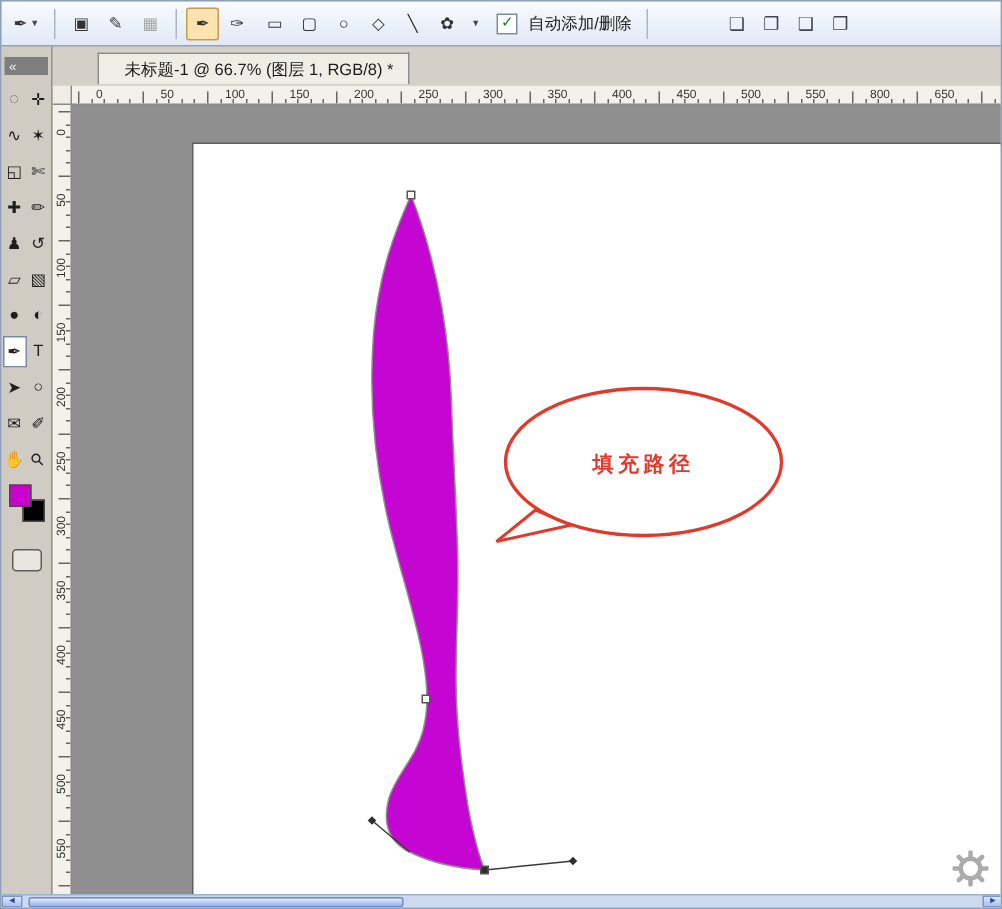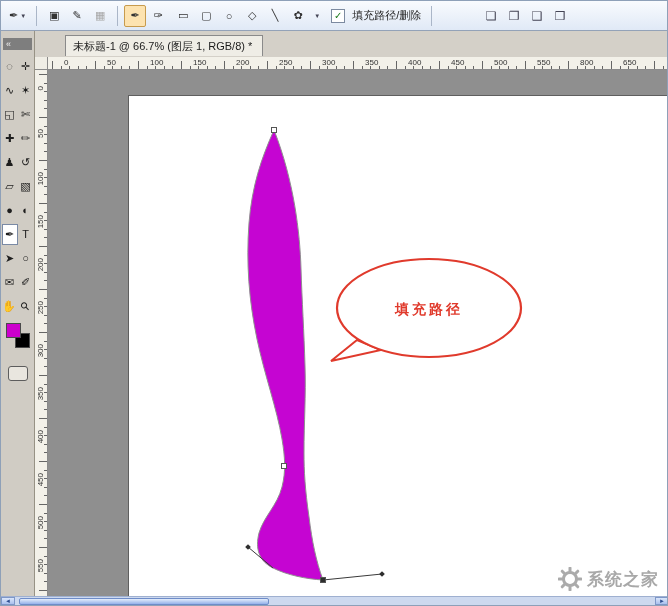--- a/index.html
+++ b/index.html
@@ -23,21 +23,21 @@
     align-items:center;justify-content:center;margin-left:6px;flex:0 0 auto;}
   .checkbox .check{font-size:10px;line-height:10px;color:#1d7a1d;font-weight:bold;visibility:hidden;}
   .checkbox.on .check{visibility:visible;}
   .cb-label{font-size:11px;color:#222;margin:0 4px 0 4px;white-space:nowrap;}
   #path-ops{margin-left:42px;}
   .obtn.ops{font-size:12px;color:#445;}
 
   
   #tab-bar{position:absolute;left:34px;top:30px;width:634px;height:26px;background:#d4d0c8;z-index:9;}
   #doc-tab{position:absolute;left:30px;top:4px;height:21px;background:#efede6;
-    border:1px solid #8a8a8a;border-bottom:none;padding:3px 10px 0 7px;box-sizing:border-box;
+    border:1px solid #8a8a8a;border-bottom:none;padding:3px 10px 0 17px;box-sizing:border-box;
     font-size:11px;color:#1c1c1c;white-space:nowrap;}
 
   
   #toolbox{position:absolute;left:0;top:30px;width:34px;height:567px;background:#d0ccc4;
     border-right:1px solid #979285;z-index:9;box-sizing:border-box;}
   #toolbox-header{margin:7px 2px 4px 2px;height:12px;background:#7e7e7e;color:#f0f0f0;
     font-size:9px;line-height:12px;padding-left:3px;}
   #toolbox-tools{display:grid;grid-template-columns:16px 16px;grid-auto-rows:24px;
     justify-content:center;align-items:center;justify-items:center;}
   .tool{width:16px;height:21px;display:flex;align-items:center;justify-content:center;
@@ -136,21 +136,21 @@
           <span>╲</span>
         </div>
         <div class="obtn">
           <span>✿</span>
         </div>
       </div>
     <span id="shapes-arrow">▼</span>
     <span class="checkbox on" id="auto-cb">
         <span class="check">✓</span>
       </span>
-    <span class="cb-label">填充路径/删除</span>
+    <span class="cb-label">自动添加/删除</span>
     <div class="sep"></div>
     <div class="group" id="path-ops">
         <div class="obtn ops">
           <span>❏</span>
         </div>
         <div class="obtn ops">
           <span>❐</span>
         </div>
         <div class="obtn ops">
           <span>❑</span>
@@ -434,21 +434,20 @@
   <div id="watermark">
     <svg width="24" height="24" viewBox="0 0 24 24">
       <g stroke="#ababab" stroke-width="3" stroke-linecap="round">
         <line x1="12" y1="1" x2="12" y2="23"></line>
         <line x1="1" y1="12" x2="23" y2="12"></line>
         <line x1="4.2" y1="4.2" x2="19.8" y2="19.8"></line>
         <line x1="19.8" y1="4.2" x2="4.2" y2="19.8"></line>
         <circle cx="12" cy="12" r="6.5" fill="#ffffff"></circle>
       </g>
     </svg>
-    <span id="watermark-text">系统之家</span>
   </div>
 
   <div id="scrollbar">
     <div class="sb-arrow" id="sb-left">◄</div>
     <div id="sb-thumb"></div>
     <div class="sb-arrow" id="sb-right">►</div>
   </div>
 
 </div>
 

